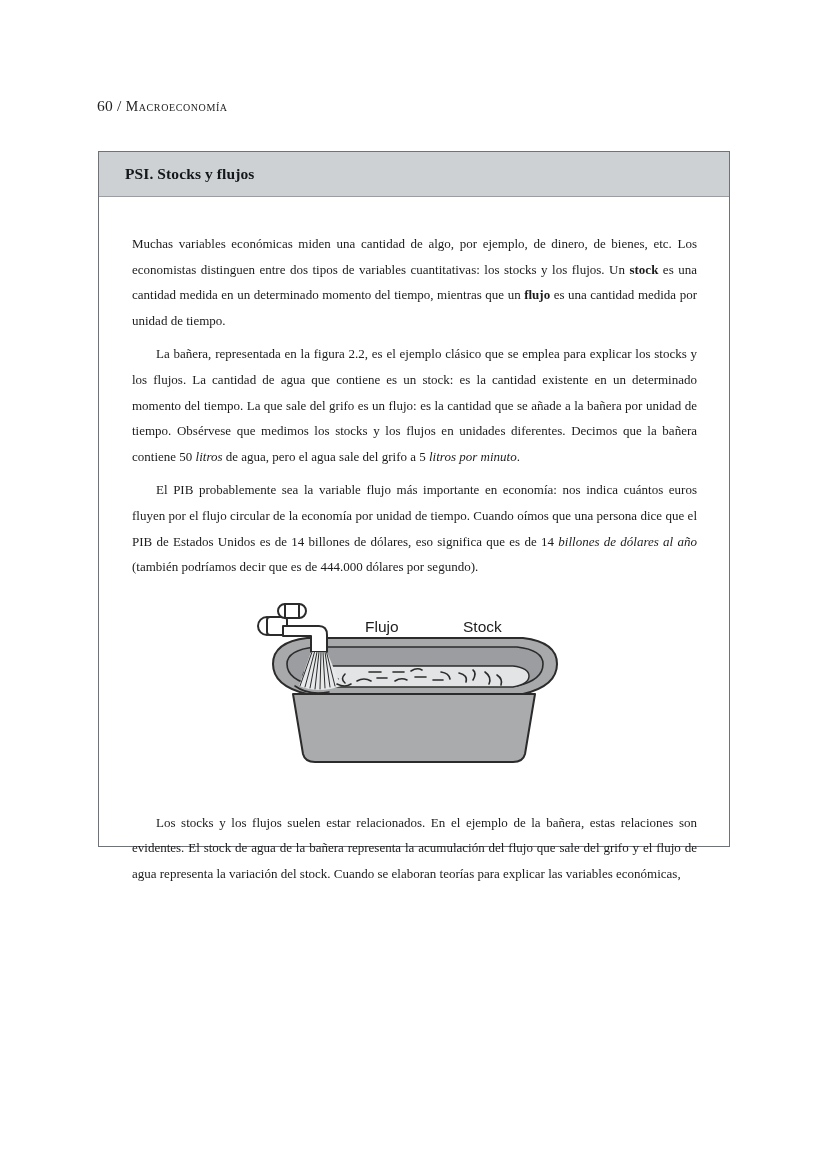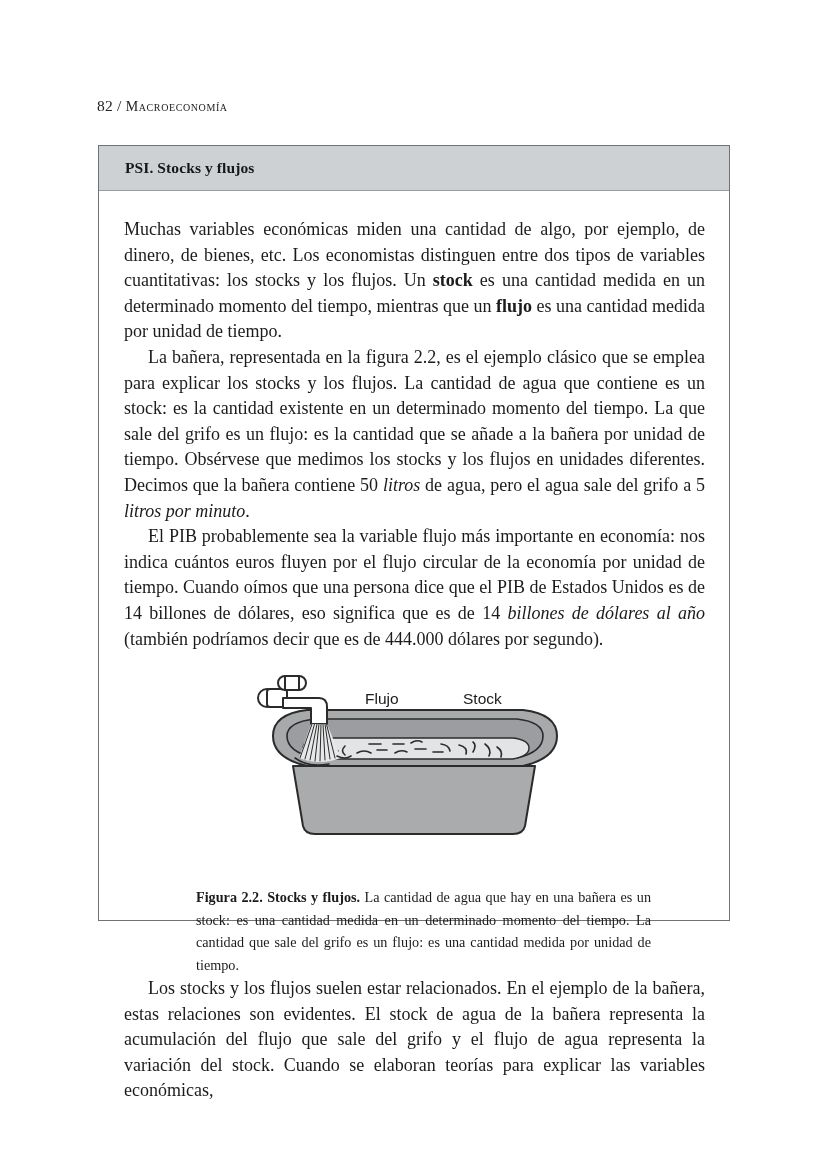--- a/index.html
+++ b/index.html
@@ -39,23 +39,23 @@
   .runhead .smallcaps {
     font-variant: small-caps;
     font-size: 14px;
     letter-spacing: 0.6px;
   }
 
   
   .box {
     position: absolute;
     left: 98px;
-    top: 145px;
+    top: 151px;
     width: 632px;
-    height: 776px;
+    height: 696px;
     border: 1px solid #6f7277;
     background: #fff;
     box-sizing: border-box;
   }
   .box-header {
     height: 45px;
     background: #ced1d3;
     border-bottom: 1px solid #9a9da1;
     box-sizing: border-box;
     display: flex;
@@ -67,22 +67,22 @@
     font-weight: bold;
     color: #14181c;
     letter-spacing: 0.1px;
   }
   .box-body {
     padding: 26px 24px 0 25px;
   }
 
   
   p.bodytext {
-    margin: 0;
-    font-size: 18px;
+    margin: 8px;
+    font-size: 13px;
     line-height: 25.6px;
     text-align: justify;
     text-justify: inter-word;
     color: #1b1b1b;
     hyphens: none;
   }
   p.indent { text-indent: 24px; }
   b { font-weight: bold; }
   i { }
 
@@ -109,21 +109,21 @@
   .after-figure {
     margin-top: 26px;
   }
 </style>
 </head>
 <body>
 
 <div class="page">
 
   <div class="runhead">
-    <span class="num">82</span><span class="sep">/</span><span class="smallcaps">Macroeconomía</span>
+    <span class="num">60</span><span class="sep">/</span><span class="smallcaps">Macroeconomía</span>
   </div>
 
   <div class="box">
 
     <div class="box-header">
       <span class="box-title">PSI. Stocks y flujos</span>
     </div>
 
     <div class="box-body">
 
@@ -190,19 +190,18 @@
             </g>
             <path d="M 50 84 q 14 10 34 6" stroke="#2b2b2b" stroke-width="1.6" fill="none" stroke-linecap="round"></path>
             <path d="M 92 82 q 8 4 14 0" stroke="#2b2b2b" stroke-width="1.6" fill="none" stroke-linecap="round"></path>
           </g>
 
           <text x="120" y="30" font-family="Liberation Sans, sans-serif" font-size="15.5" fill="#1b1b1b" id="label-flujo">Flujo</text>
           <text x="218" y="30" font-family="Liberation Sans, sans-serif" font-size="15.5" fill="#1b1b1b" id="label-stock">Stock</text>
         </svg>
       </div>
 
-      <p class="caption" id="caption"><b>Figura 2.2. Stocks y flujos.</b> La cantidad de agua que hay en una bañera es un stock: es una cantidad medida en un determinado momento del tiempo. La cantidad que sale del grifo es un flujo: es una cantidad medida por unidad de tiempo.</p>
 
       <p class="bodytext indent after-figure" id="p4"><span>Los stocks y los flujos suelen estar relacionados. En el ejemplo de la bañera, estas relaciones son evidentes. El stock de agua de la bañera representa la acumulación del flujo que sale del grifo y el flujo de agua representa la variación del stock. Cuando se elaboran teorías para explicar las variables económicas,</span></p>
 
     </div>
   </div>
 </div>
 
 </body></html>

